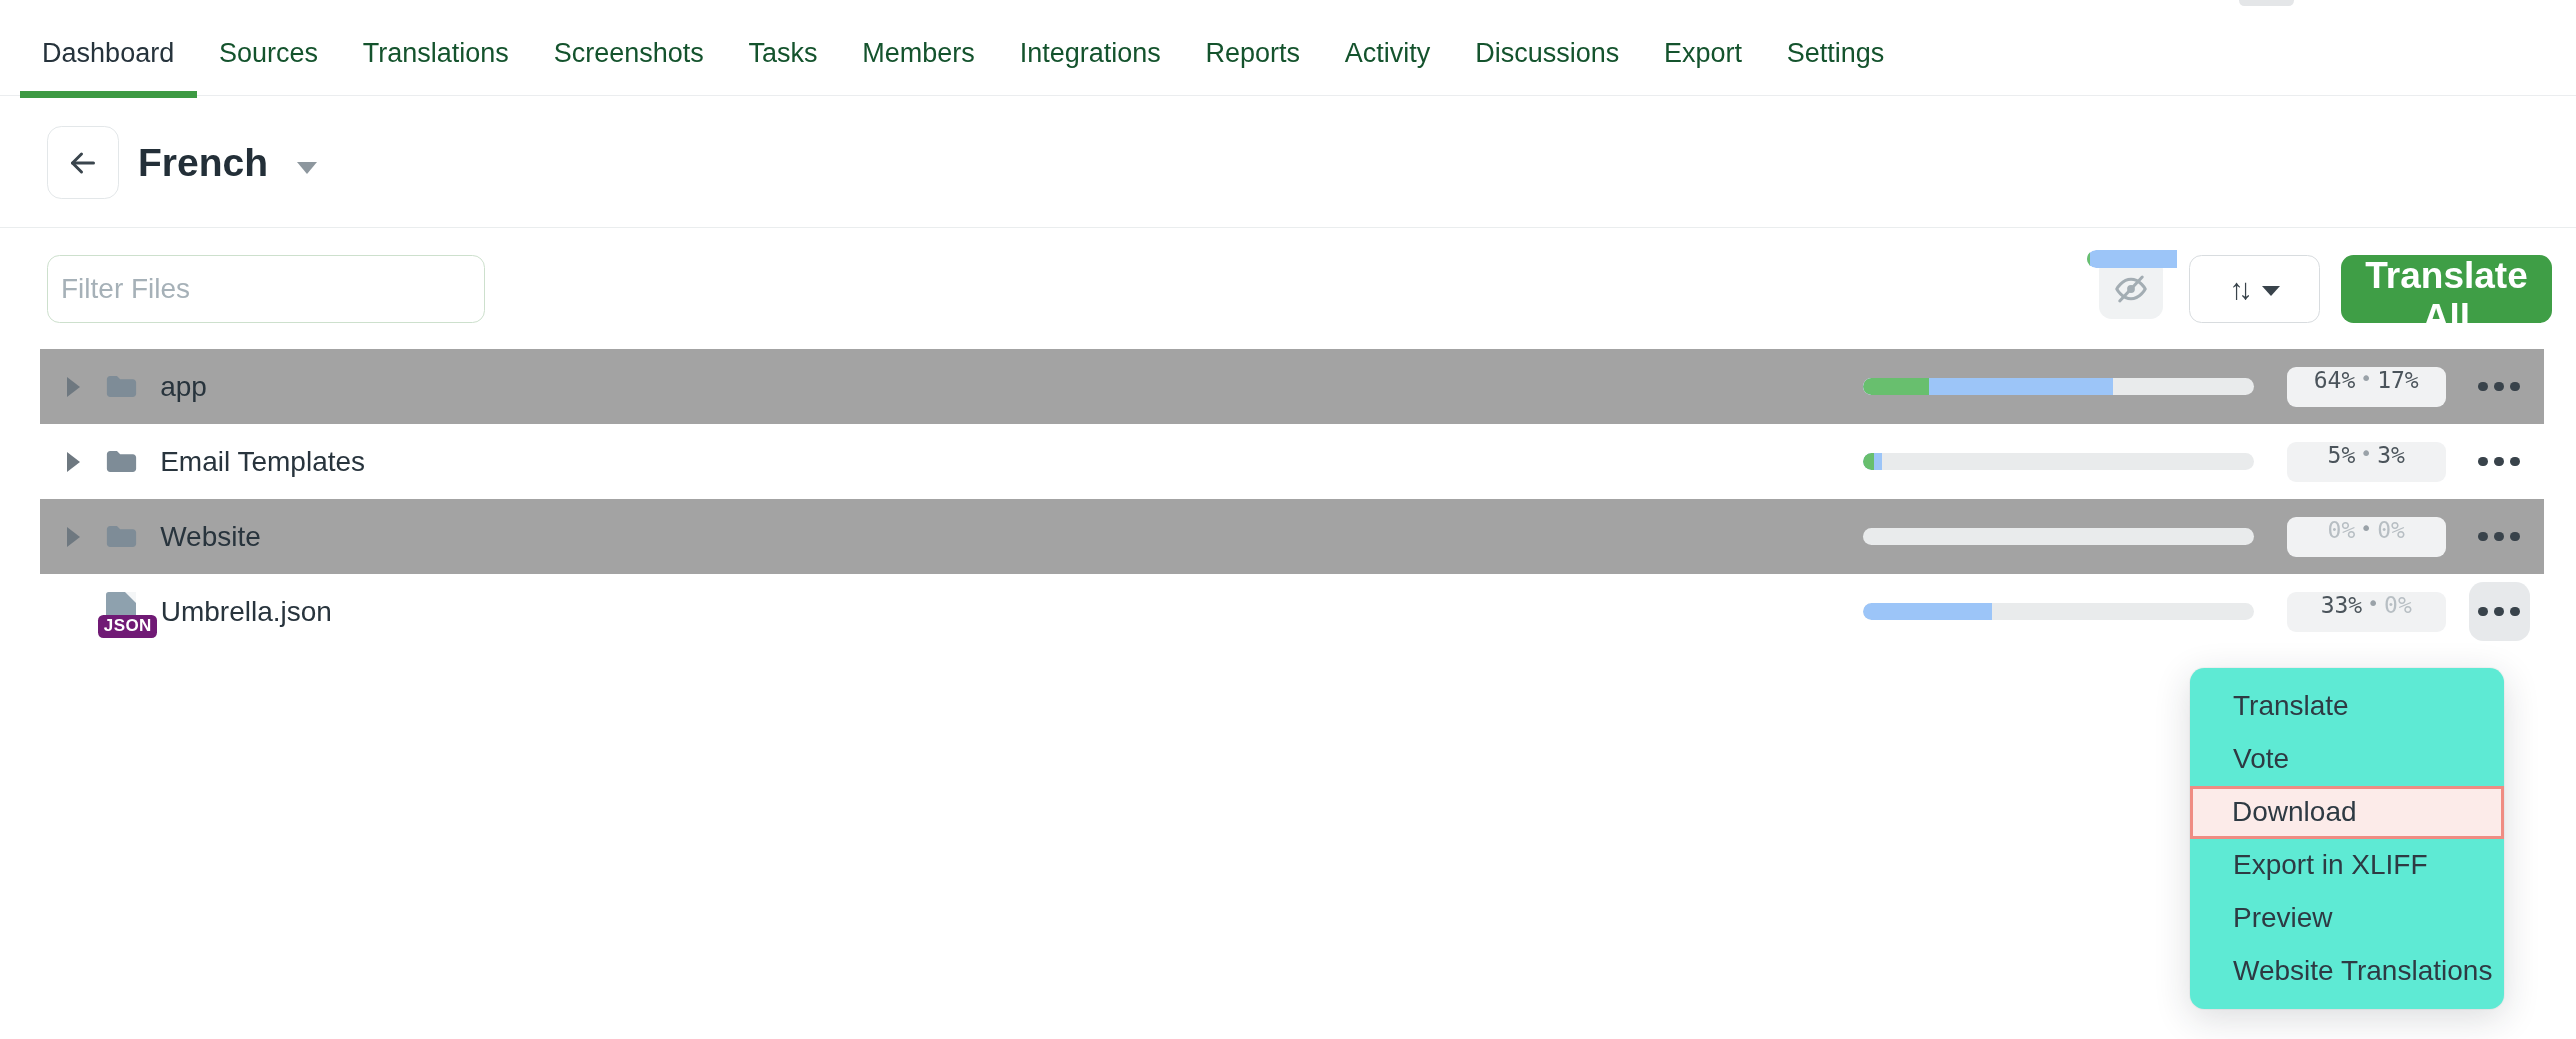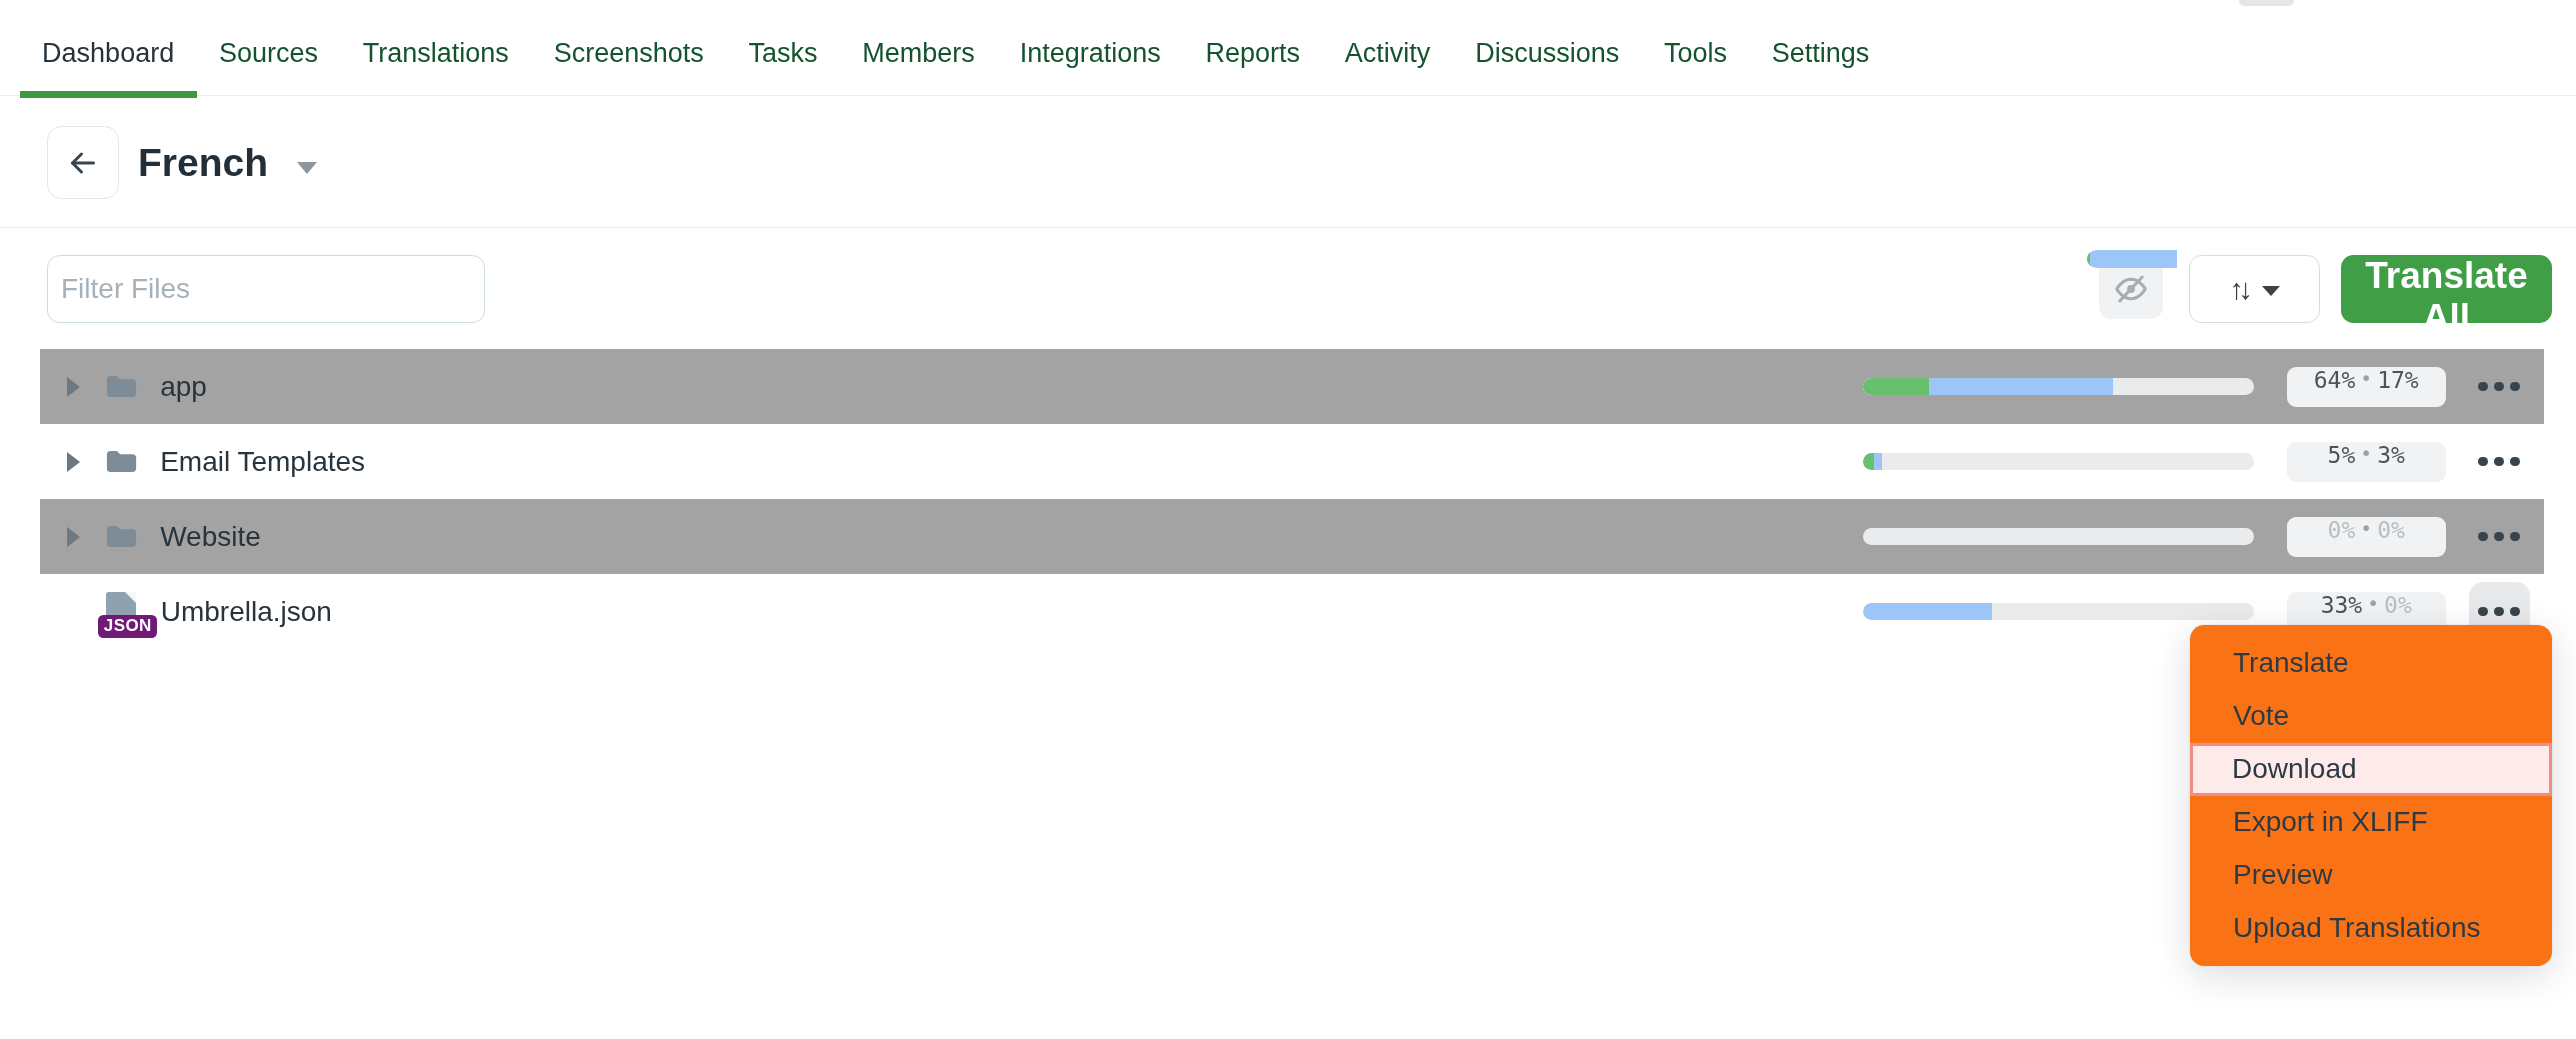--- a/index.html
+++ b/index.html
@@ -111,22 +111,22 @@
   .sheet { position:absolute; left:3.6px; top:0; width:30px; height:36px; background:#8ea1ae; border-radius:2.7px; }
   .sheet::after { content:""; position:absolute; right:0; top:0; width:0; height:0;
     border-top:11.6px solid #f4f6f7; border-left:11.6px solid transparent; }
   .json-badge {
     position:absolute; left:-3.6px; bottom:-7.2px; background:#701a75; color:#fff;
     font-size:17px; font-weight:700; padding:1.8px 5.4px; border-radius:5.4px; letter-spacing:0.4px;
   }
 
   
   .context-menu {
-    position:absolute; left:2190px; top:625px; width:362px; height:341px;
-    background:#f97316; border-radius:14.3px; box-shadow:0 9px 36px rgba(30,40,50,0.16), 0 0 0 0.9px rgba(30,40,50,0.04);
+    position:absolute; left:2190px; top:668px; width:314px; height:341px;
+    background:#5eead4; border-radius:14.3px; box-shadow:0 9px 36px rgba(30,40,50,0.16), 0 0 0 0.9px rgba(30,40,50,0.04);
     padding:11.6px 0; z-index:10;
   }
   .menu-item { height:53px; display:flex; align-items:center; padding-left:43px;
     font-size:28px; color:#2e3a43; cursor:pointer; }
   .menu-item.highlighted {
     background:#fcebe9; border:3.6px solid #ef8c83; padding-left:39px;
   }
 </style>
 </head>
 <body>
@@ -135,21 +135,21 @@
   <div class="nav-item active">Dashboard</div>
   <div class="nav-item">Sources</div>
   <div class="nav-item">Translations</div>
   <div class="nav-item">Screenshots</div>
   <div class="nav-item">Tasks</div>
   <div class="nav-item">Members</div>
   <div class="nav-item">Integrations</div>
   <div class="nav-item">Reports</div>
   <div class="nav-item">Activity</div>
   <div class="nav-item">Discussions</div>
-  <div class="nav-item">Tools</div>
+  <div class="nav-item">Export</div>
   <div class="nav-item">Settings</div>
 </nav>
 
 <div class="top-sliver"></div>
 
 <div class="subheader">
   <button class="back-btn">
     <svg width="36" height="36" viewBox="0 0 24 24" fill="none" stroke="#3a454d" stroke-width="2" stroke-linecap="round" stroke-linejoin="round">
       <path d="M19 12H5"></path>
         <path d="M11 6l-6 6 6 6"></path>
@@ -288,15 +288,15 @@
     </div>
   </div>
 </div>
 
 <div class="context-menu">
   <div class="menu-item">Translate</div>
   <div class="menu-item">Vote</div>
   <div class="menu-item highlighted">Download</div>
   <div class="menu-item">Export in XLIFF</div>
   <div class="menu-item">Preview</div>
-  <div class="menu-item">Upload Translations</div>
+  <div class="menu-item">Website Translations</div>
 </div>
 
 
 </body></html>

